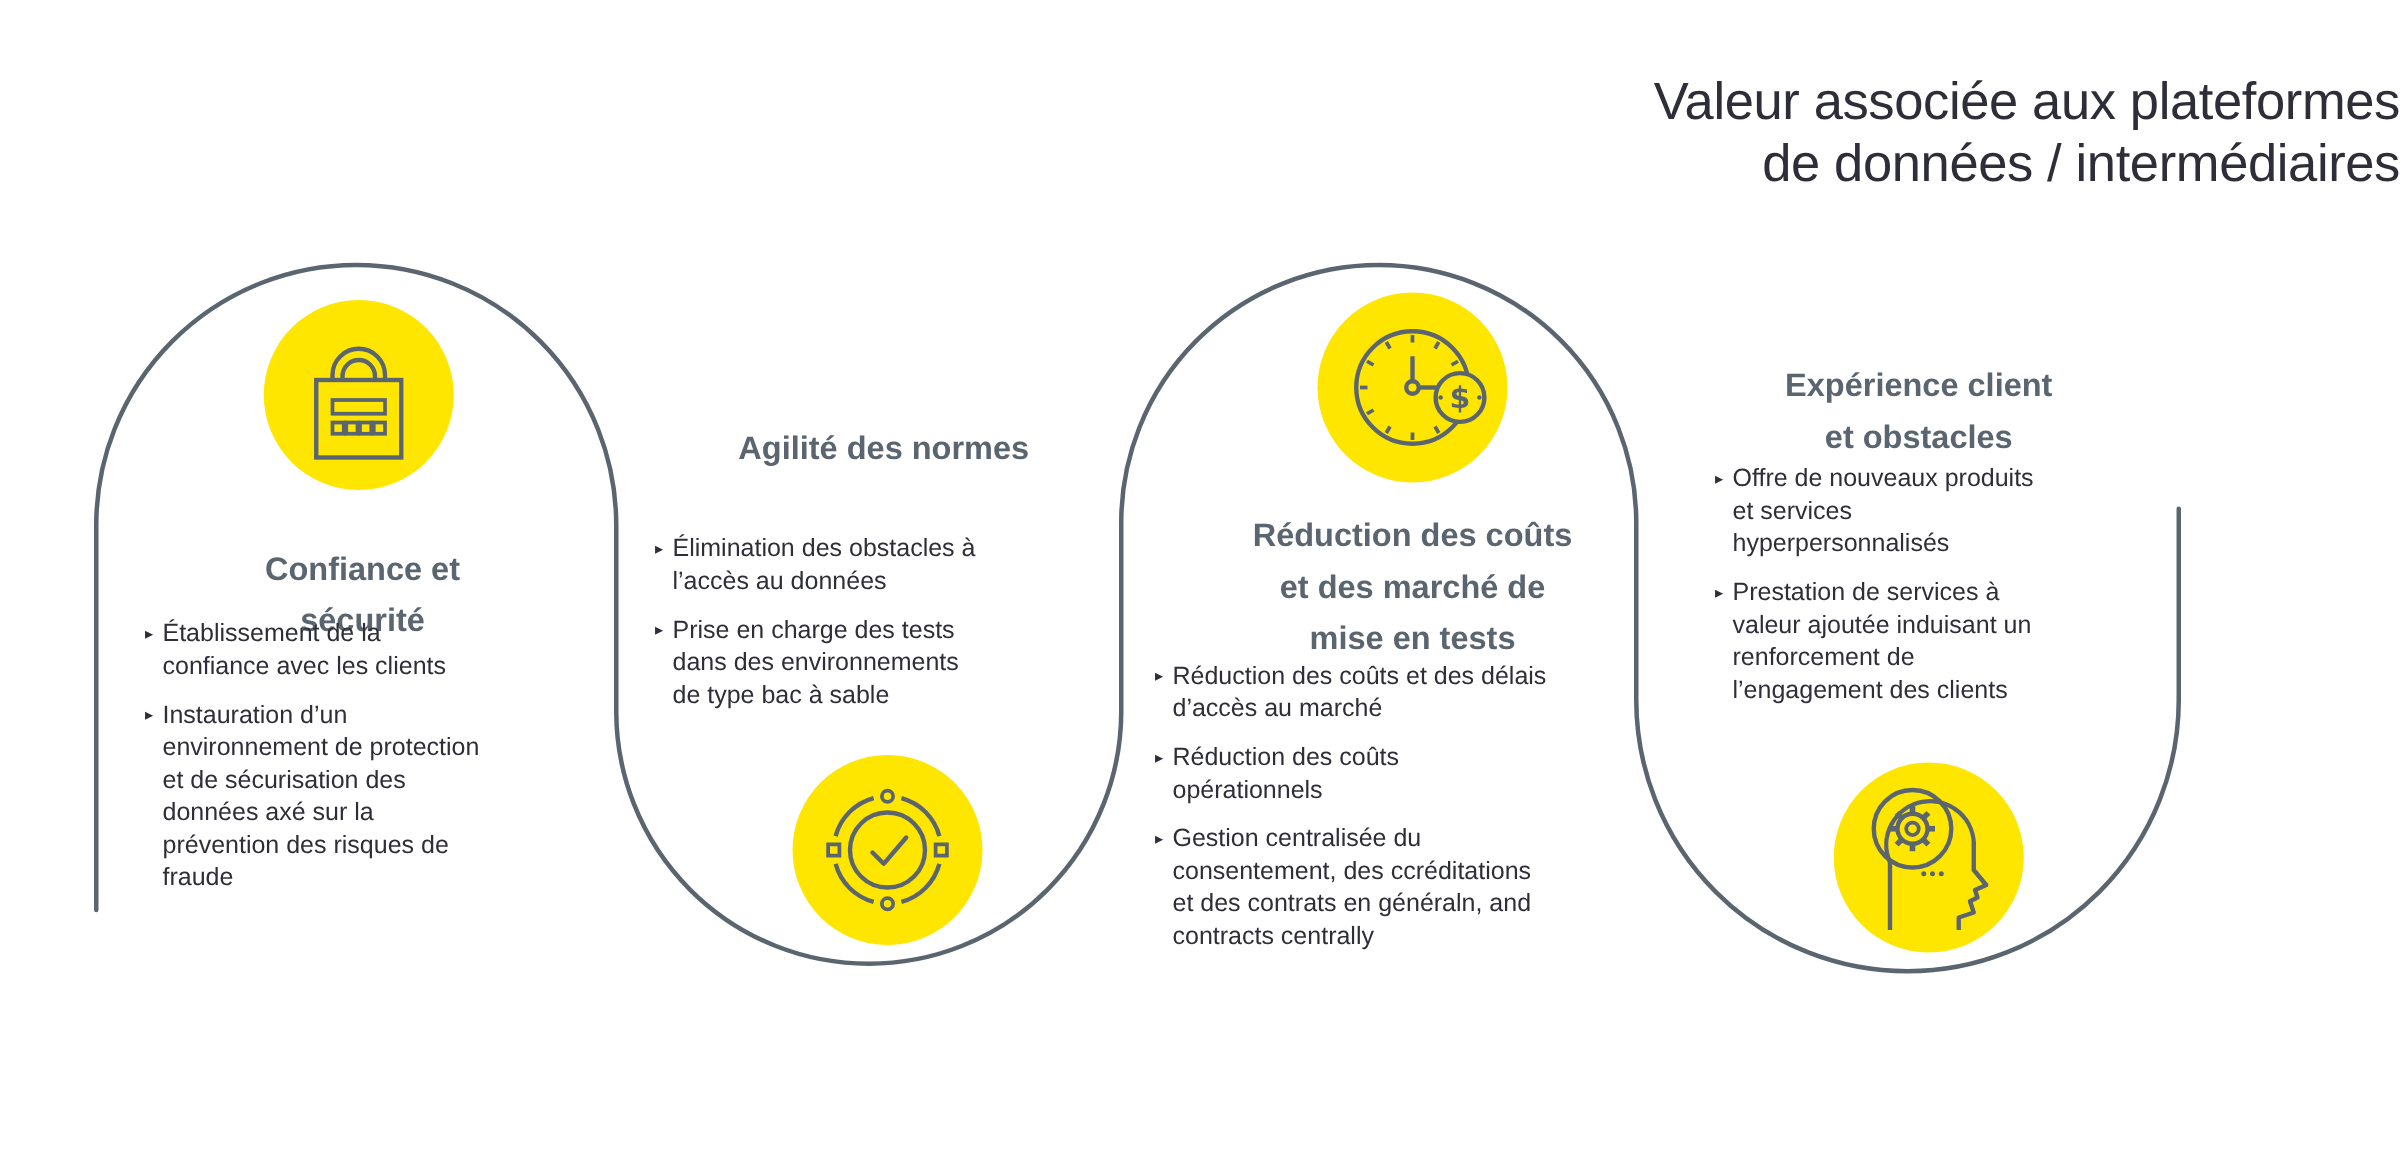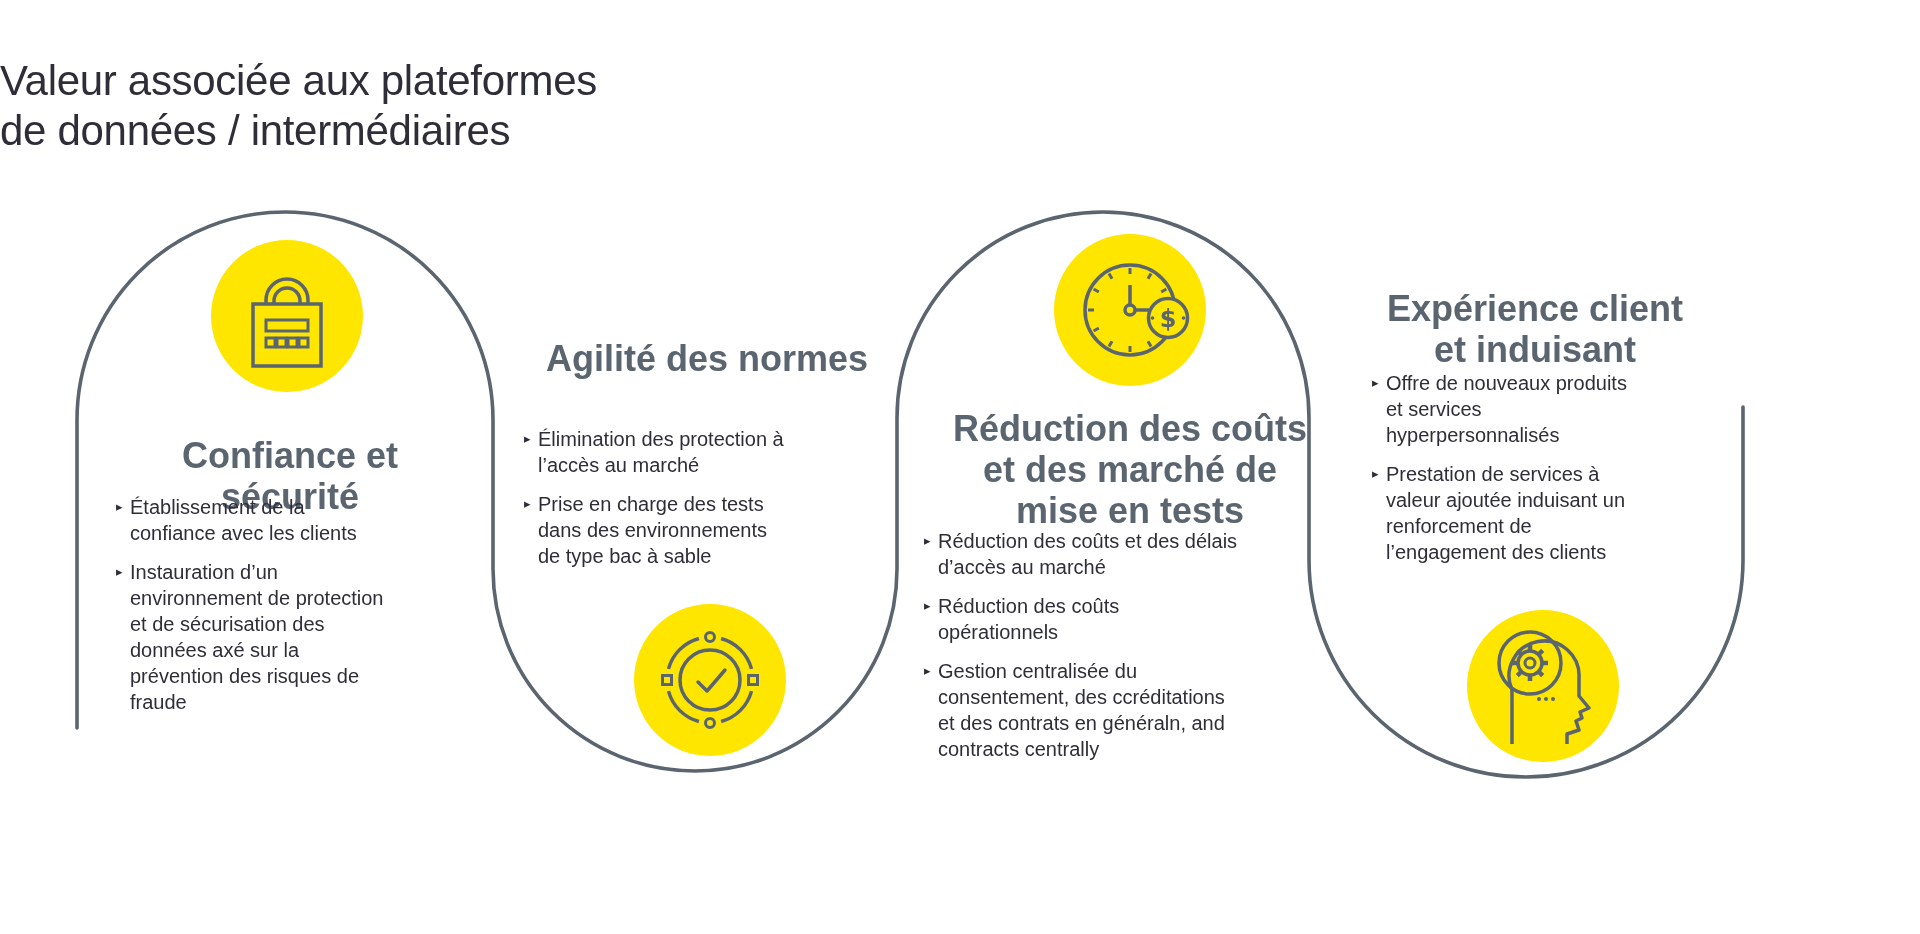--- a/index.html
+++ b/index.html
@@ -2,25 +2,25 @@
 <html><head>
 <meta charset="utf-8">
 <style>
   html,body{margin:0;padding:0;background:#ffffff;}
   .stage{
     position:relative;width:1920px;height:934px;background:#ffffff;overflow:hidden;
     font-family:"Liberation Sans","DejaVu Sans",sans-serif;
   }
   .abs{position:absolute;}
   .main-title{
-    left:0;top:56px;width:1920px;text-align:left;
+    left:0;top:56px;width:1920px;text-align:right;
     font-size:42px;line-height:50px;font-weight:400;color:#2e2e38;letter-spacing:-.3px;
   }
   .sec-title{
-    text-align:center;font-size:36px;line-height:41px;font-weight:700;color:#5a6570;
+    text-align:center;font-size:26px;line-height:41px;font-weight:700;color:#5a6570;
   }
   .bullets{
     list-style:none;margin:0;padding:0;
     font-size:20px;line-height:26px;color:#2e2e38;
   }
   .bullets li{display:flex;margin:0 0 13px 0;}
   .bullets .marker{
     flex:0 0 14px;font-size:13px;line-height:26px;color:#2e2e38;
   }
   .bullets .btext{flex:1 1 auto;}
@@ -152,21 +152,21 @@
         <span class="btext">Instauration d’un environnement de protection et de sécurisation des données axé sur la prévention des risques de fraude</span>
       </li>
     </ul>
 
   <div class="abs sec-title t2">
     <div>Agilité des normes</div>
   </div>
   <ul class="abs bullets b2">
       <li>
         <span class="marker">▸</span>
-        <span class="btext">Élimination des protection à l’accès au marché</span>
+        <span class="btext">Élimination des obstacles à l’accès au données</span>
       </li>
       <li>
         <span class="marker">▸</span>
         <span class="btext">Prise en charge des tests dans des environnements de type bac à sable</span>
       </li>
     </ul>
 
   <div class="abs sec-title t3">
     <div>Réduction des coûts</div>
     <div>et des marché de</div>
@@ -182,21 +182,21 @@
         <span class="btext">Réduction des coûts opérationnels</span>
       </li>
       <li>
         <span class="marker">▸</span>
         <span class="btext">Gestion centralisée du consentement, des ccréditations et des contrats en généraln, and contracts centrally</span>
       </li>
     </ul>
 
   <div class="abs sec-title t4">
     <div>Expérience client</div>
-    <div>et induisant</div>
+    <div>et obstacles</div>
   </div>
   <ul class="abs bullets b4">
       <li>
         <span class="marker">▸</span>
         <span class="btext">Offre de nouveaux produits et services hyperpersonnalisés</span>
       </li>
       <li>
         <span class="marker">▸</span>
         <span class="btext">Prestation de services à valeur ajoutée induisant un renforcement de l’engagement des clients</span>
       </li>

